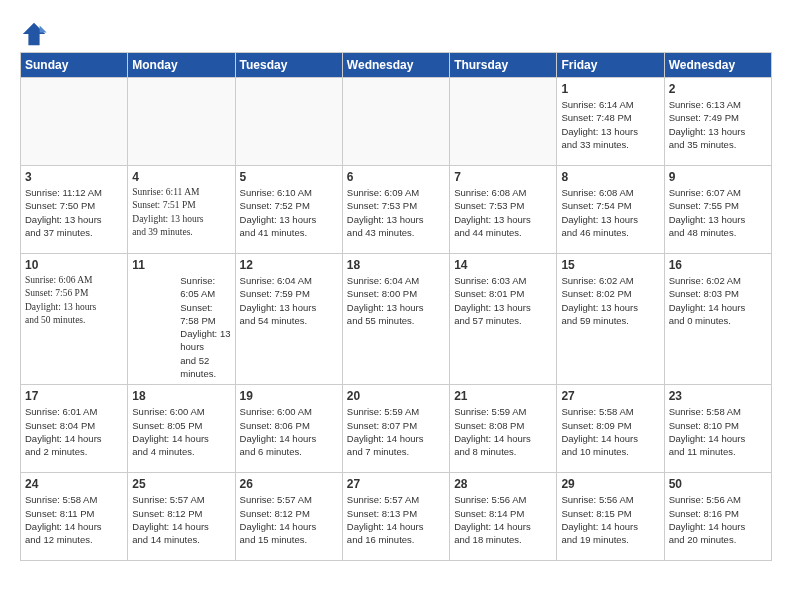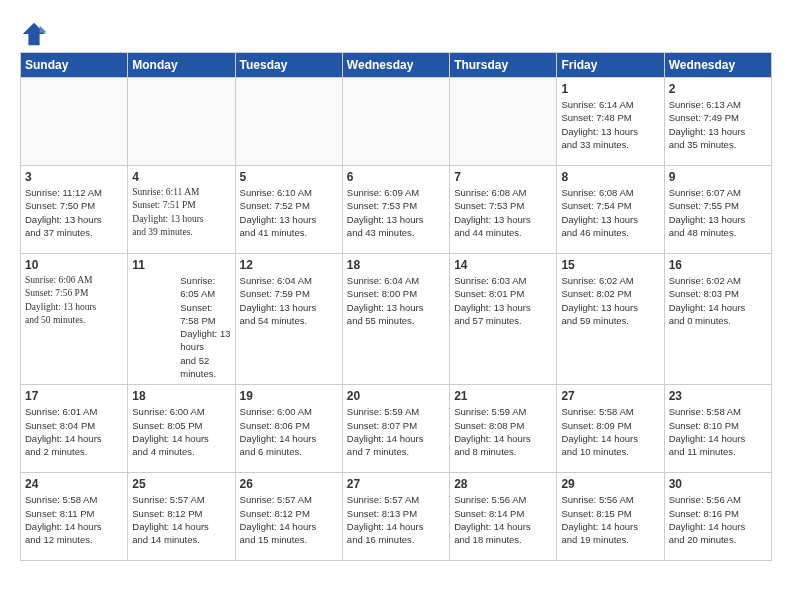--- a/index.html
+++ b/index.html
@@ -323,21 +323,21 @@
 and 18 minutes.</div>
           </td>
           <td class="calendar-cell">
             <div class="day-num">29</div>
             <div class="cell-text" style="white-space: pre-line;">Sunrise: 5:56 AM
 Sunset: 8:15 PM
 Daylight: 14 hours
 and 19 minutes.</div>
           </td>
           <td class="calendar-cell">
-            <div class="day-num">30</div>
+            <div class="day-num">50</div>
             <div class="cell-text" style="white-space: pre-line;">Sunrise: 5:56 AM
 Sunset: 8:16 PM
 Daylight: 14 hours
 and 20 minutes.</div>
           </td>
         </tr>
       </tbody>
   </table>
 </div>
 

